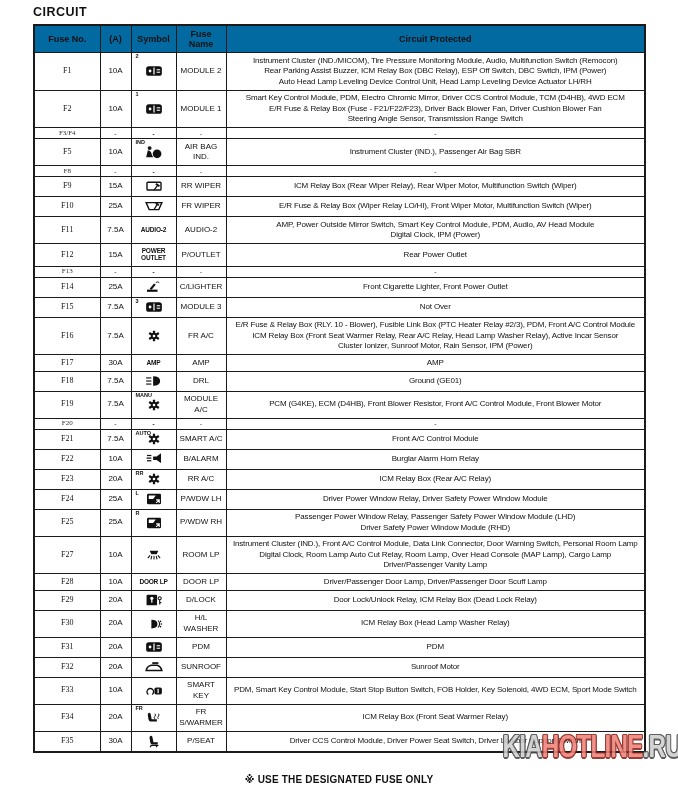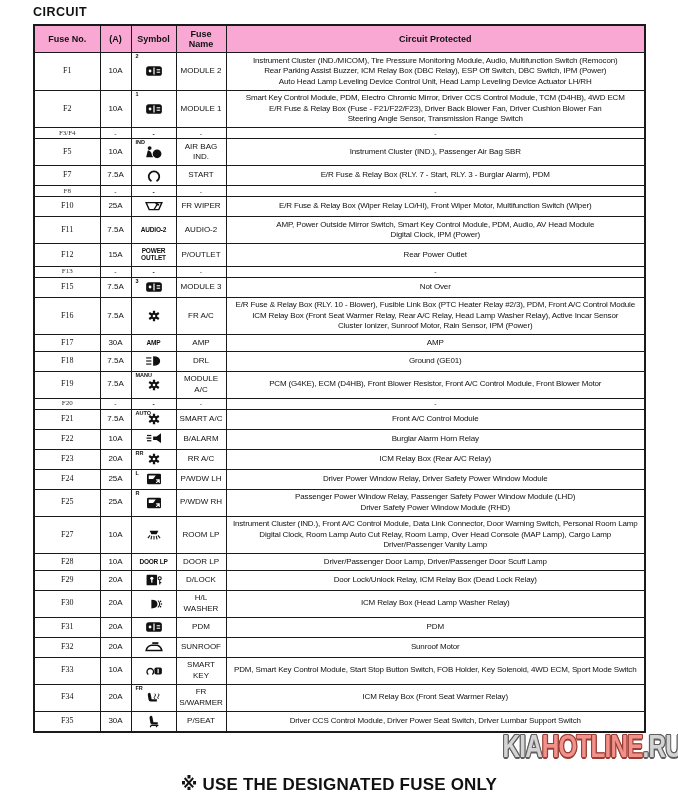--- a/index.html
+++ b/index.html
@@ -1,34 +1,34 @@
 <!DOCTYPE html>
 <html><head>
 <meta charset="utf-8">
 <style>
   html,body{margin:0;padding:0;background:#fff;}
   .page{position:relative;width:678px;height:800px;background:#fff;overflow:hidden;
         font-family:"Liberation Sans","DejaVu Sans",sans-serif;color:#111;}
   .title{position:absolute;left:33px;top:5px;font-size:12.5px;font-weight:bold;letter-spacing:.5px;}
   table.fuse{position:absolute;left:33px;top:24px;width:613px;border-collapse:collapse;
              table-layout:fixed;border:2px solid #1a1a1a;}
-  table.fuse th{background:#f9a8d4;border:1.2px solid #1a1a1a;border-bottom:1.8px solid #1a1a1a;
+  table.fuse th{background:#0369a1;border:1.2px solid #1a1a1a;border-bottom:1.8px solid #1a1a1a;
              font-size:9px;font-weight:bold;padding:3px 1px;line-height:10px;}
   table.fuse td{border:1.2px solid #1a1a1a;font-size:8px;line-height:10.5px;padding:2.5px 2px;
              vertical-align:middle;text-align:center;}
   td.c-fuse{white-space:pre-line;font-family:Liberation Serif, serif;}
   td.c-name{white-space:pre-line;padding:2.5px 1px;}
   td.c-circ{text-align:left;padding-left:4px;font-size:7.5px;letter-spacing:-.15px;line-height:10.5px;}
   tr.empty td{padding:1.5px 2px;line-height:7px;font-size:7px;color:#333;}
   .c-sym{position:relative;}
   .sup{position:absolute;top:1px;left:4px;font-size:5.5px;font-weight:bold;line-height:5px;}
   .ico svg{display:inline-block;vertical-align:middle;}
   .symtxt{font-weight:bold;font-size:6.5px;line-height:7px;white-space:pre-line;letter-spacing:-.2px;display:inline-block;}
   .footer{position:absolute;left:0;right:0;top:774px;text-align:center;
-          font-size:17px;font-weight:bold;letter-spacing:.2px;}
+          font-size:10px;font-weight:bold;letter-spacing:.2px;}
   .wm{position:absolute;top:729px;right:-4px;font-size:31px;font-weight:bold;white-space:nowrap;
       transform:scaleX(.78);transform-origin:100% 50%;opacity:.88;letter-spacing:-1px;}
   .wm .g{color:#cfcfcf;text-shadow:-1.5px 0 #4a4a4a,1.5px 0 #4a4a4a,0 -1.5px #4a4a4a,0 1.5px #4a4a4a,
          -1px -1px #4a4a4a,1px 1px #4a4a4a,1px -1px #4a4a4a,-1px 1px #4a4a4a;}
   .wm .r{color:#f0837a;text-shadow:-1.5px 0 #8a241c,1.5px 0 #8a241c,0 -1.5px #8a241c,0 1.5px #8a241c,
          -1px -1px #8a241c,1px 1px #8a241c,1px -1px #8a241c,-1px 1px #8a241c;}
 </style>
 </head>
 <body>
 
@@ -102,41 +102,43 @@
           <td class="c-sym"><span class="sup">IND</span><span class="ico"><svg viewBox="0 0 22 16" width="20" height="14">
                 <circle cx="6" cy="3.5" r="2.2" fill="#111"></circle>
                 <path d="M4 6 q4 1 4.5 5 l1.5 3 h-8 z" fill="#111"></path>
                 <circle cx="14.5" cy="10" r="5" fill="#111"></circle>
               </svg></span></td>
           <td class="c-name">AIR BAG IND.</td>
           <td class="c-circ">
             <div>Instrument Cluster (IND.), Passenger Air Bag SBR</div>
           </td>
         </tr>
-        <tr>
-          <td class="c-fuse">F7</td>
-          <td class="c-amp">7.5A</td>
-          <td class="c-sym"><span class="ico"><svg viewBox="0 0 22 16" width="20" height="14">
-                <path d="M7.5 13.5 A 6 6 0 1 1 14.5 13.5" fill="none" stroke="#111" stroke-width="2" stroke-linecap="round"></path>
-              </svg></span></td>
-          <td class="c-name">START</td>
-          <td class="c-circ">
-            <div>E/R Fuse &amp; Relay Box (RLY. 7 - Start, RLY. 3 - Burglar Alarm), PDM</div>
-          </td>
-        </tr>
         <tr class="empty">
           <td class="c-fuse">F8</td>
           <td class="c-amp">-</td>
           <td class="c-sym"><span class="symtxt">-</span></td>
           <td class="c-name">-</td>
           <td class="c-circ">
             <div>-</div>
           </td>
         </tr>
         <tr>
+          <td class="c-fuse">F9</td>
+          <td class="c-amp">15A</td>
+          <td class="c-sym"><span class="ico"><svg viewBox="0 0 22 16" width="20" height="14">
+                <rect x="3" y="2.5" width="16" height="9" rx="1" fill="none" stroke="#111" stroke-width="1.6"></rect>
+                <path d="M11 11.5 L15.5 5.5" stroke="#111" stroke-width="1.4"></path>
+                <path d="M13.2 4.2 l4 3" stroke="#111" stroke-width="2.2"></path>
+              </svg></span></td>
+          <td class="c-name">RR WIPER</td>
+          <td class="c-circ">
+            <div>ICM Relay Box (Rear Wiper Relay), Rear Wiper Motor, Multifunction Switch (Wiper)</div>
+          </td>
+        </tr>
+        <tr>
           <td class="c-fuse">F10</td>
           <td class="c-amp">25A</td>
           <td class="c-sym"><span class="ico"><svg viewBox="0 0 22 16" width="20" height="14">
                 <path d="M2 3 H20 L16.5 11 H5.5 Z" fill="none" stroke="#111" stroke-width="1.6"></path>
                 <path d="M11 11 L15 4.5" stroke="#111" stroke-width="1.4"></path>
                 <path d="M13 3.5 l3.5 2.6" stroke="#111" stroke-width="2.2"></path>
               </svg></span></td>
           <td class="c-name">FR WIPER</td>
           <td class="c-circ">
             <div>E/R Fuse &amp; Relay Box (Wiper Relay LO/HI), Front Wiper Motor, Multifunction Switch (Wiper)</div>
@@ -162,20 +164,33 @@
             <div>Rear Power Outlet</div>
           </td>
         </tr>
         <tr class="empty">
           <td class="c-fuse">F13</td>
           <td class="c-amp">-</td>
           <td class="c-sym"><span class="symtxt">-</span></td>
           <td class="c-name">-</td>
           <td class="c-circ">
             <div>-</div>
+          </td>
+        </tr>
+        <tr>
+          <td class="c-fuse">F14</td>
+          <td class="c-amp">25A</td>
+          <td class="c-sym"><span class="ico"><svg viewBox="0 0 22 16" width="20" height="14">
+                <rect x="3" y="11" width="12" height="2.5" fill="#111"></rect>
+                <path d="M6 10 l5 -6 2 1.5 -5 6 z" fill="#111"></path>
+                <path d="M13 3 q2 -2 4 0" stroke="#111" fill="none" stroke-width="1"></path>
+              </svg></span></td>
+          <td class="c-name">C/LIGHTER</td>
+          <td class="c-circ">
+            <div>Front Cigarette Lighter, Front Power Outlet</div>
           </td>
         </tr>
         <tr>
           <td class="c-fuse">F15</td>
           <td class="c-amp">7.5A</td>
           <td class="c-sym"><span class="sup">3</span><span class="ico"><svg viewBox="0 0 22 16" width="20" height="14">
                 <rect x="2" y="2.5" width="18" height="11" rx="3" fill="#111"></rect>
                 <rect x="10.3" y="4" width="1.4" height="8" fill="#fff"></rect>
                 <circle cx="6.5" cy="8" r="1.6" fill="#fff"></circle>
                 <rect x="14" y="6" width="4" height="1.2" fill="#fff"></rect>

